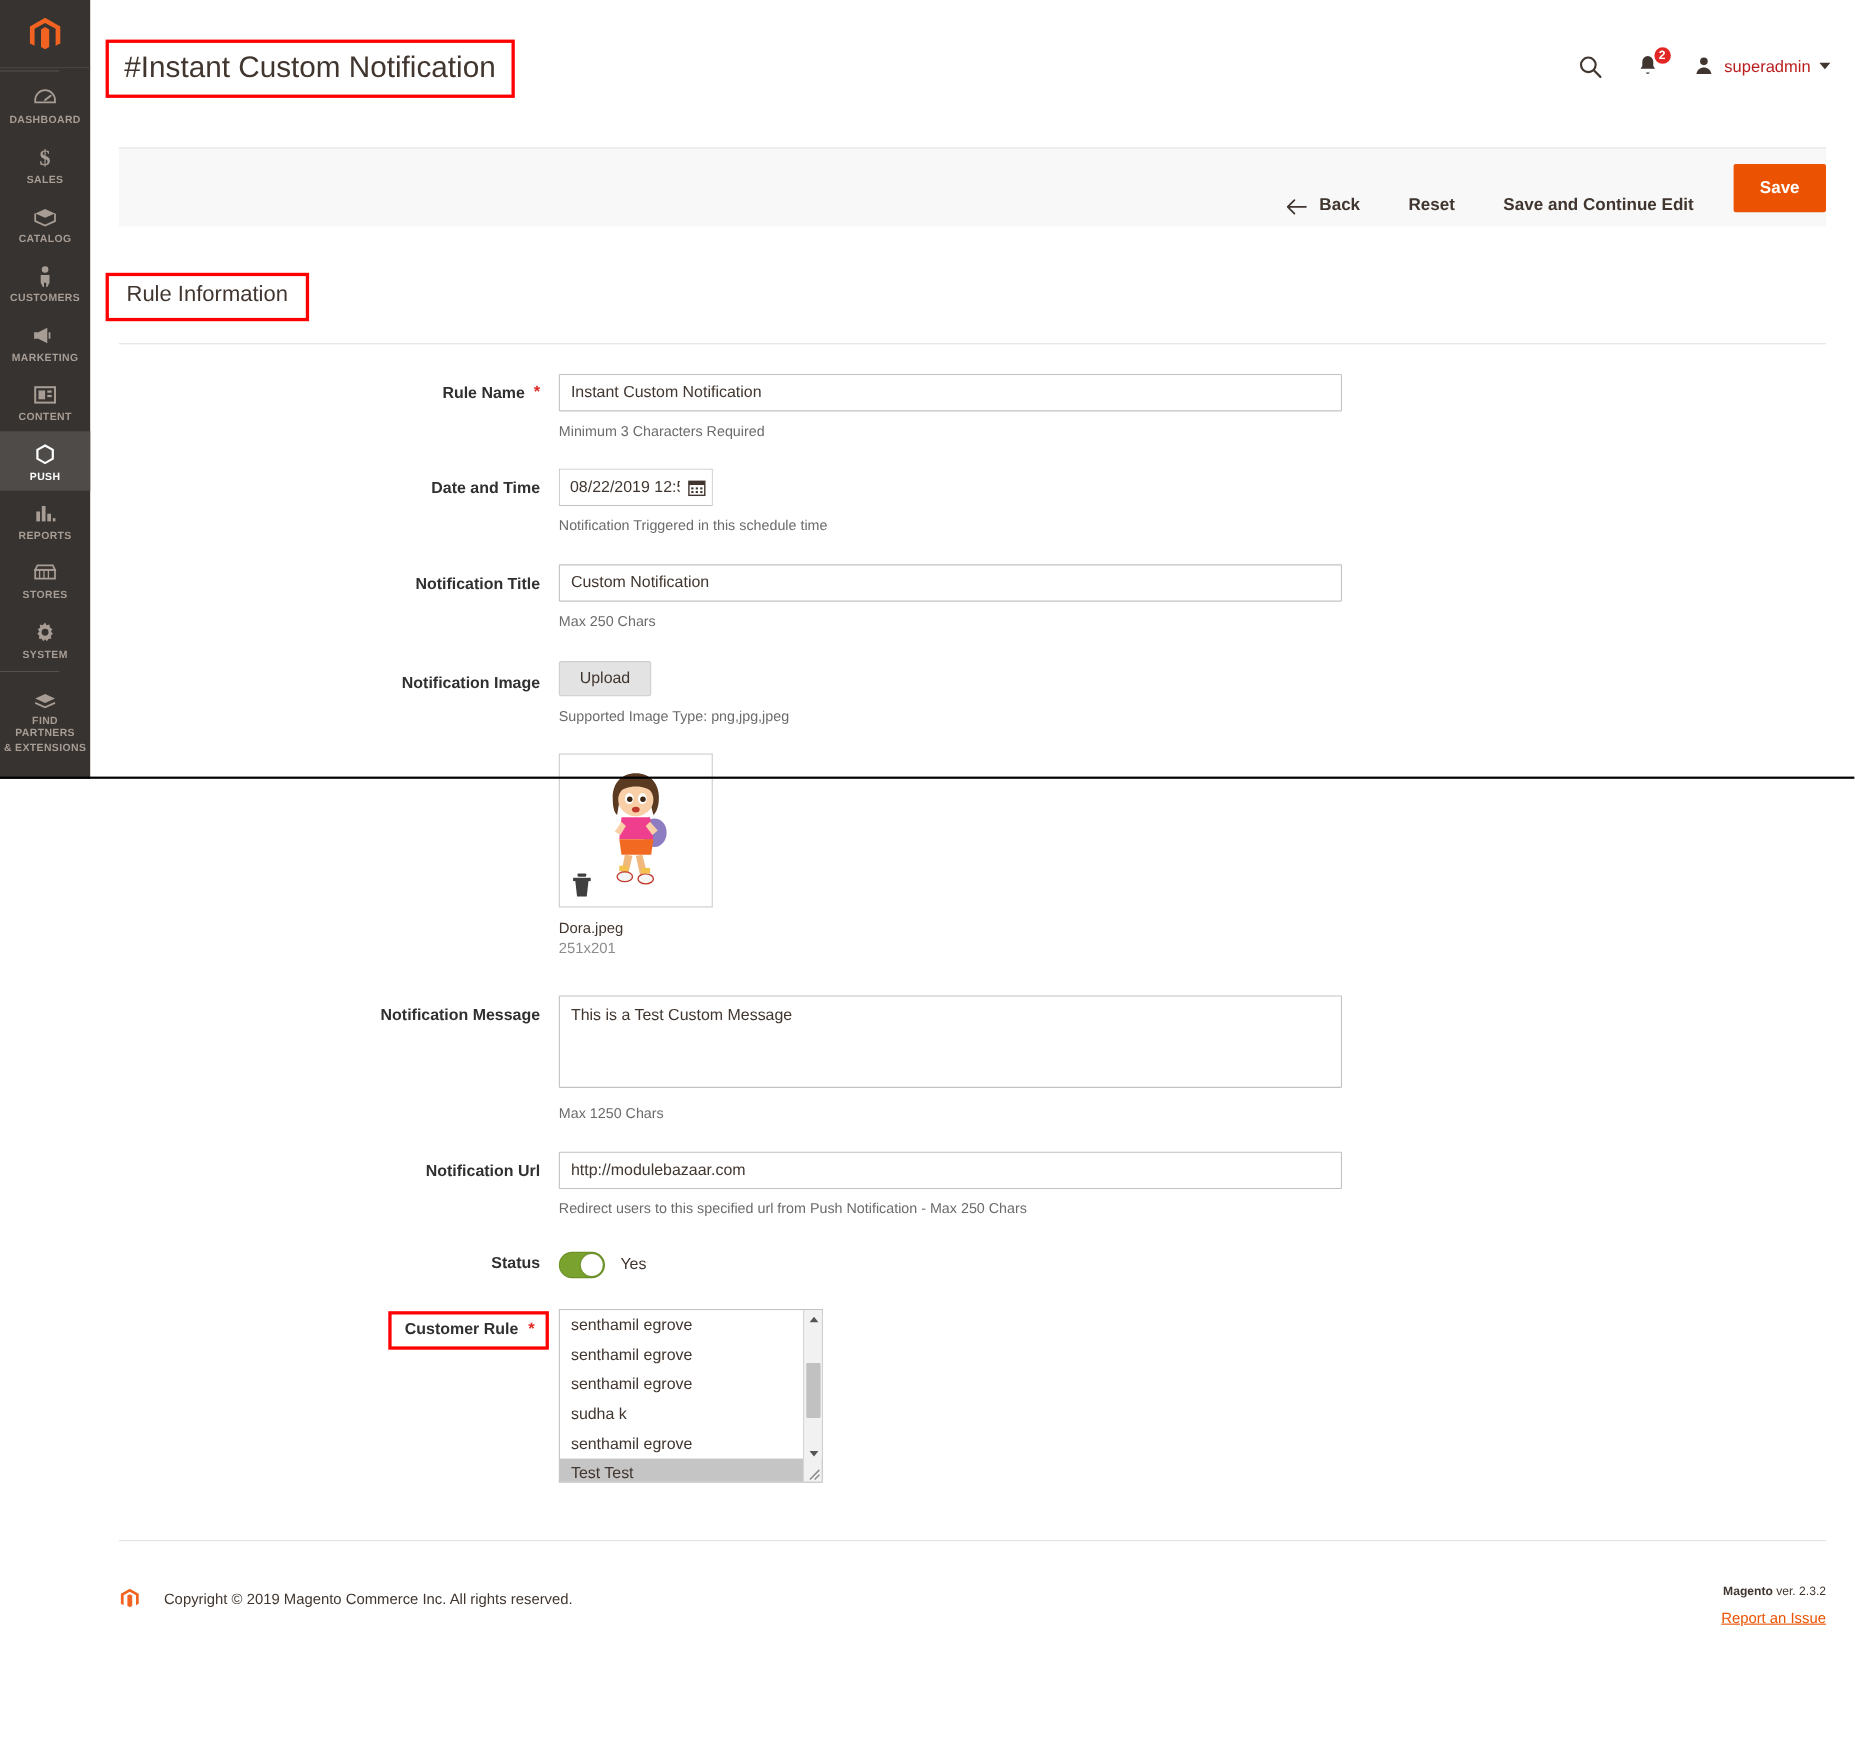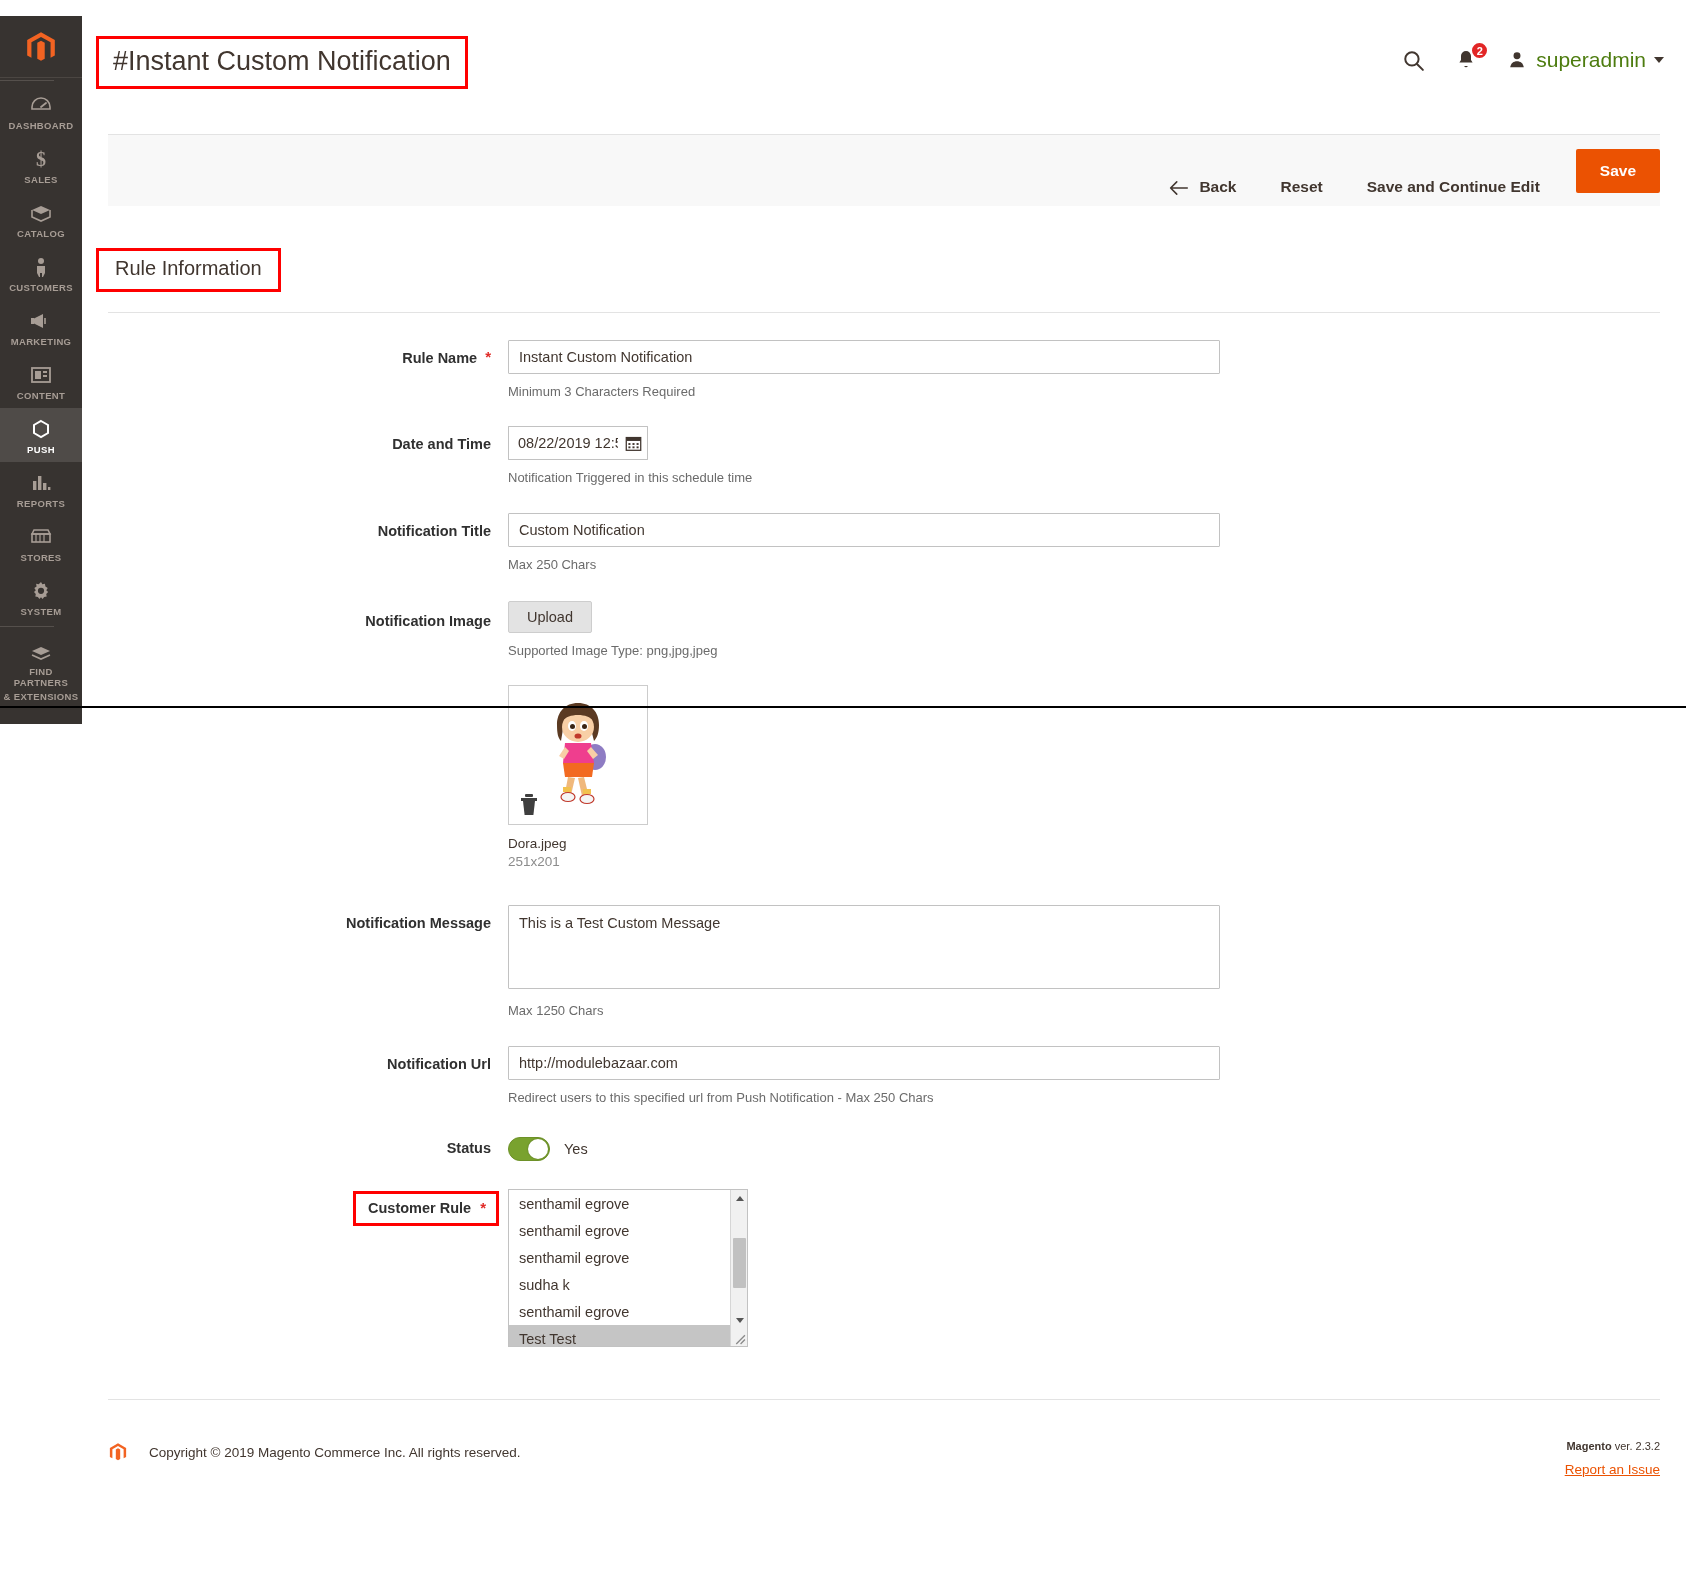--- a/index.html
+++ b/index.html
@@ -5,21 +5,21 @@
   * { box-sizing: border-box; }
   html, body {
     margin: 0; padding: 0;
     background: #ffffff;
     font-family: "Liberation Sans", sans-serif;
   }
   body { width: 1686px; height: 1584px; position: relative; overflow: hidden; }
 
   
   #sidebar {
-    position: absolute; left: 0; top: 16px;
+    position: absolute; left: 0; top: 0;
     width: 82px; height: 708px;
     background: #373330;
     display: flex; flex-direction: column; align-items: flex-start;
     z-index: 5;
   }
   #sidebar .logo-wrap {
     width: 100%; height: 62px;
     display: flex; align-items: center; justify-content: center;
     border-bottom: 1px solid #4b4642;
   }
@@ -67,21 +67,21 @@
   .hdr-icon { cursor: pointer; position: relative; display:flex; align-items:center; }
   .badge {
     position: absolute; top: -7px; right: -11px;
     background: #e22626; color: #fff;
     border-radius: 50%; min-width: 19px; height: 19px;
     font-size: 11px; font-weight: 700;
     display: flex; align-items: center; justify-content: center;
     border: 2px solid #fff;
   }
   #admin-user { display: flex; align-items: center; gap: 8px; cursor: pointer; }
-  #admin-user-name { font-size: 21px; color: #4d7c0f; }
+  #admin-user-name { font-size: 15px; color: #b91c1c; }
   .caret-down {
     width: 0; height: 0; border-left: 5px solid transparent;
     border-right: 5px solid transparent; border-top: 6px solid #41362f;
   }
 
   
   #action-bar {
     margin: 0 26px; height: 72px;
     background: #f8f8f8; border-top: 1px solid #e3e3e3;
     display: flex; align-items: center; justify-content: flex-end;

